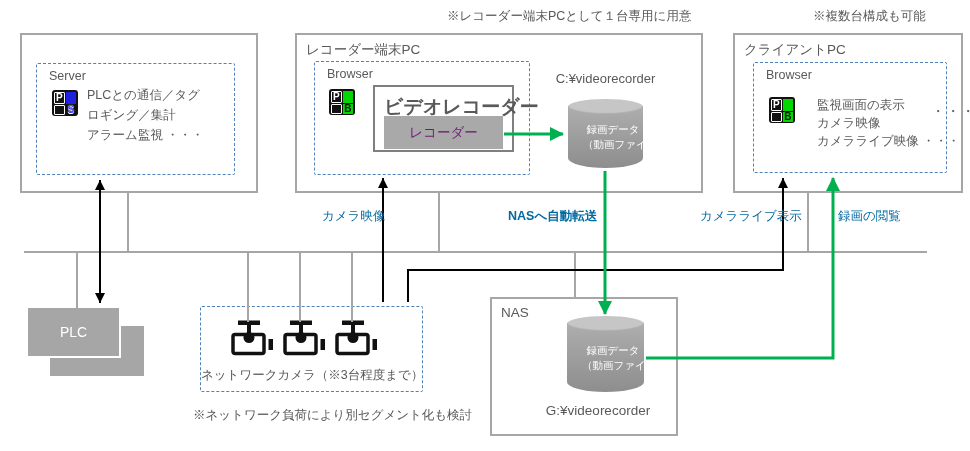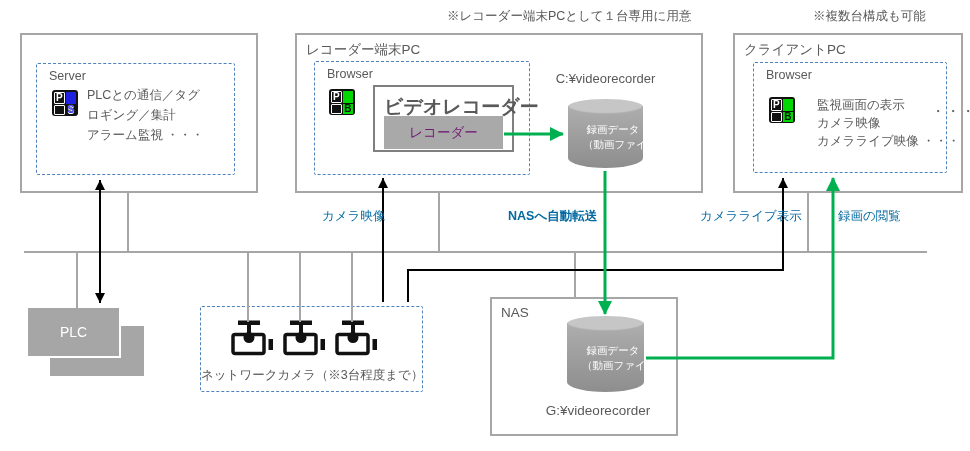--- a/index.html
+++ b/index.html
@@ -222,20 +222,21 @@
     </svg>
     <svg class="camera cam-3" width="44" height="38" viewBox="0 0 44 38">
       <rect x="2" y="15.5" width="31" height="19" fill="#fff" stroke="#111" stroke-width="3.5" rx="2"></rect>
       <rect x="7" y="1.5" width="22" height="4.5" fill="#111"></rect>
       <rect x="16" y="3" width="4" height="13" fill="#111"></rect>
       <circle cx="18" cy="18.5" r="5.5" fill="#111"></circle>
       <rect x="37.5" y="20" width="4.5" height="11" fill="#111"></rect>
     </svg>
     <div class="cam-caption">ネットワークカメラ（※3台程度まで）</div>
   </div>
+  <div class="note note-network">※ネットワーク負荷により別セグメント化も検討</div>
 
   <div class="pcbox nas-box">
     <div class="box-title">NAS</div>
   </div>
   <div class="cyl cyl2">
     <div class="cyl-body"></div>
     <div class="cyl-top"></div>
     <div class="cyl-label">
       <div>録画データ</div>
       <div>（動画ファイル）</div>

